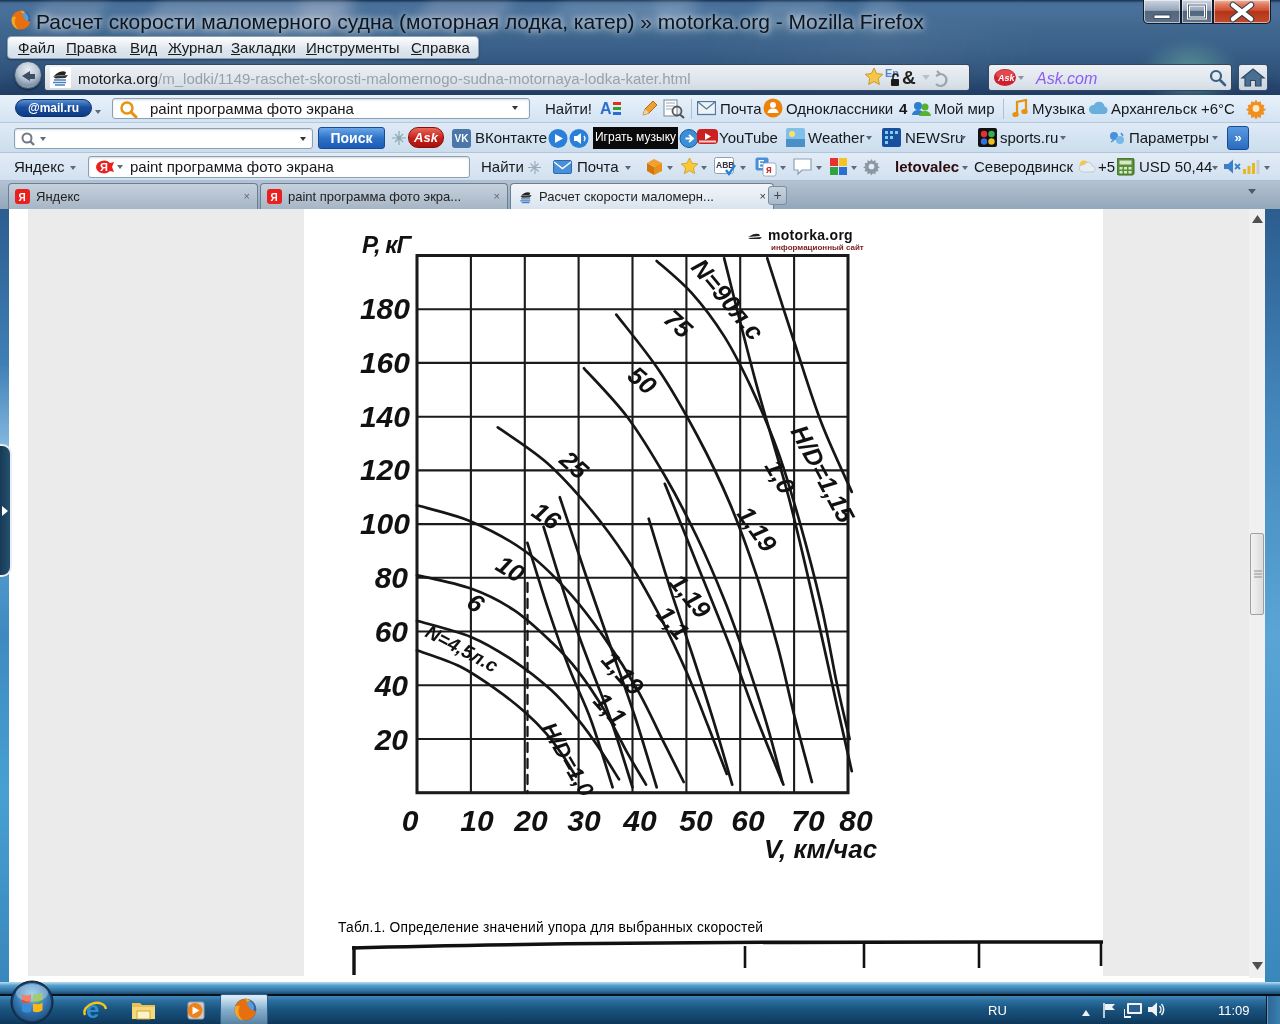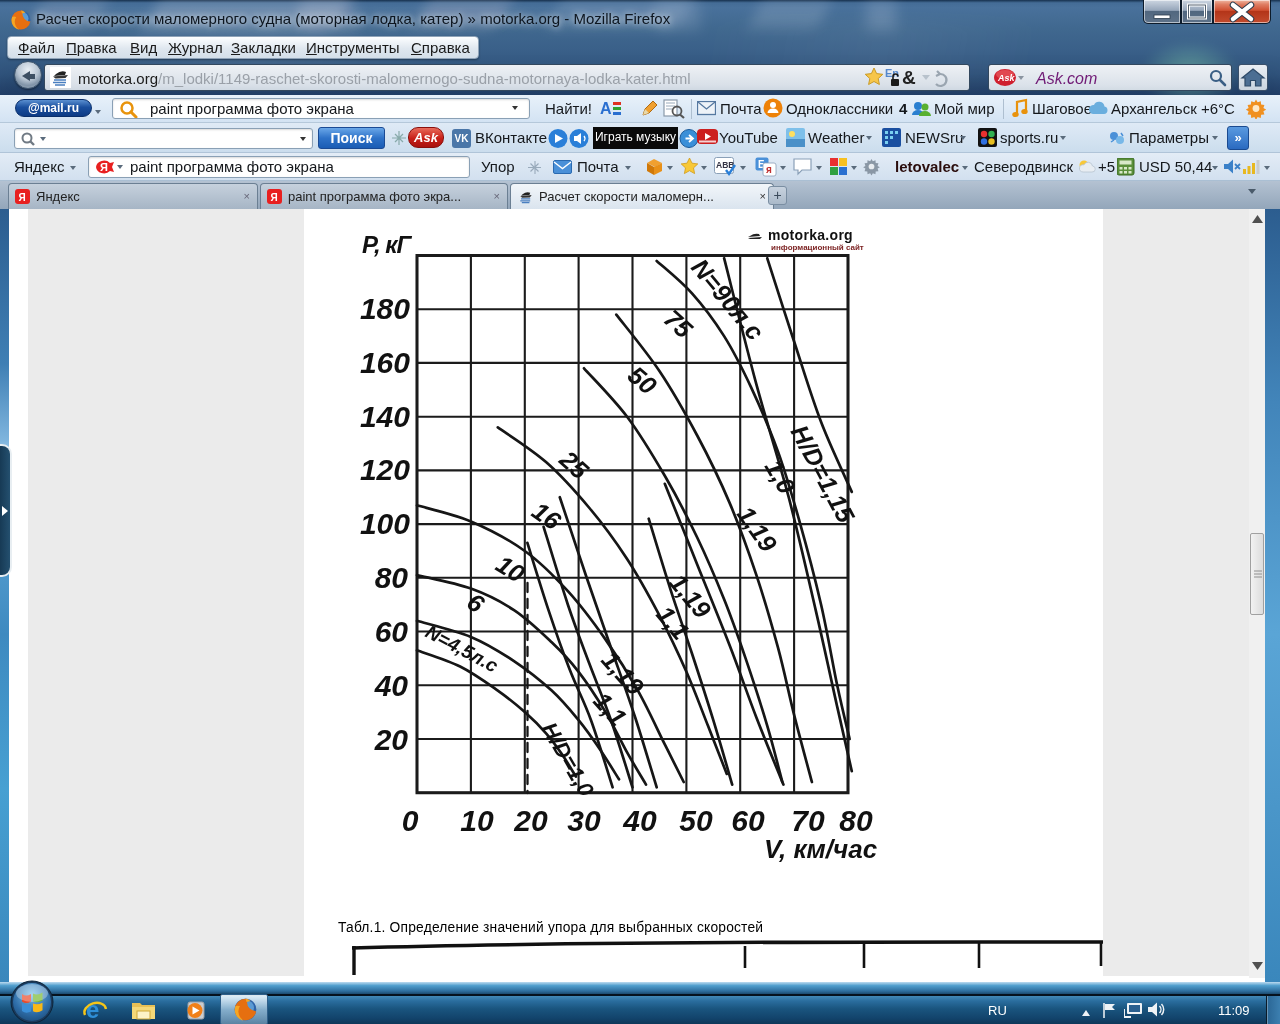--- a/index.html
+++ b/index.html
@@ -1,21 +1,21 @@
 <!DOCTYPE html>
 <html><head><meta charset="utf-8">
 <style>
 *{margin:0;padding:0;box-sizing:border-box}
 html,body{width:1280px;height:1024px;overflow:hidden}
 body{font-family:"Liberation Sans",sans-serif;position:relative;background:#fff}
 .abs{position:absolute}
 
 #glass{left:0;top:0;width:1280px;height:95px;background:linear-gradient(180deg,#16304d 0%,#446c96 3%,#49719b 8%,#40688f 30%,#3a6089 52%,#30547d 78%,#223f68 100%);overflow:hidden}
 #glass .streak{position:absolute;filter:blur(7px);opacity:.5}
-#titletext{left:36px;top:10px;font-size:15px;color:#0d1620;white-space:nowrap;text-shadow:0 0 6px rgba(255,255,255,.8),0 0 12px rgba(255,255,255,.55)}
+#titletext{left:36px;top:10px;font-size:21px;color:#0d1620;white-space:nowrap;text-shadow:0 0 6px rgba(255,255,255,.8),0 0 12px rgba(255,255,255,.55)}
 
 #wbtns{left:1143px;top:0;width:128px;height:25px}
 .wb{position:absolute;top:0;height:24px;border:1px solid #0d1b2a;border-top:none;background:linear-gradient(180deg,#cdd6e2 0%,#96a6ba 45%,#51677f 50%,#5e7289 100%);box-shadow:inset 0 0 0 1px rgba(255,255,255,.55)}
 .wb.min{left:0;width:38px;border-radius:0 0 0 5px}
 .wb.max{left:38px;width:32px}
 .wb.cls{left:70px;width:58px;border-radius:0 0 5px 0;background:linear-gradient(180deg,#f0b8a4 0%,#e08065 18%,#cf4f31 45%,#b43519 50%,#c24b2e 100%)}
 
 #menustrip{left:7px;top:36px;width:472px;height:23px;background:linear-gradient(180deg,#fdfeff,#dfe7ef 55%,#d4dfe9);border-radius:4px;border:1px solid #8fa3b8;box-shadow:0 1px 2px rgba(0,0,0,.35)}
 #menustrip span{position:absolute;top:2px;font-size:15px;color:#1a1a1a;white-space:nowrap}
 #menustrip u{text-decoration:underline}
@@ -124,21 +124,21 @@
 <path d="M60,9 l8,0 -4,5 z" fill="#b8c2cc"></path>
 <path d="M78,8 a6,6 0 1,1 -4,10 M78,8 l-3,-3 M78,8 l-4,2" stroke="#9aa5b0" stroke-width="2.2" fill="none"></path>
 </svg>
 <div id="searchbar" class="abs"></div>
 <svg class="abs" style="left:994px;top:69px" width="30" height="17" viewBox="0 0 30 17">
 <ellipse cx="11" cy="8.5" rx="11" ry="8.5" fill="#cf1f2e"></ellipse>
 <ellipse cx="11" cy="5.5" rx="9" ry="4.5" fill="#e85a60" opacity=".7"></ellipse>
 <text x="4" y="12" font-size="9" font-style="italic" font-weight="bold" fill="#fff">Ask</text>
 <path d="M24,7 l6,0 -3,4 z" fill="#8a94a0"></path>
 </svg>
-<div class="abs" style="left:1036px;top:70px;font-size:16px;font-style:italic;color:#701a75">Ask.com</div>
+<div class="abs" style="left:1036px;top:70px;font-size:16px;font-style:italic;color:#8b5cf6">Ask.com</div>
 <svg class="abs" style="left:1208px;top:69px" width="20" height="18" viewBox="0 0 20 18">
 <circle cx="8" cy="7" r="5" fill="none" stroke="#3a5f85" stroke-width="2.2"></circle>
     <path d="M12,11 l5,5" stroke="#3a5f85" stroke-width="2.6" stroke-linecap="round"></path>
 </svg>
 <div id="homebtn" class="abs"><svg width="28" height="25" viewBox="0 0 28 25">
       <path d="M14,4 L25,13 H22 V21 H16.5 V15.5 H11.5 V21 H6 V13 H3 Z" fill="#4b6e93" stroke="#2e4a68" stroke-width="1.2"></path>
     </svg></div>
 <div id="tb1" class="abs">
 <div class="abs" style="left:15px;top:4px;width:77px;height:18px;border-radius:9px;background:linear-gradient(180deg,#5a8fd0,#1a4f9e 45%,#0d3b85);border:1px solid #0a2f6b;color:#fff;font-size:12px;font-weight:bold;text-align:center;line-height:17px">@mail.ru</div>
 <div class="abs" style="left:95px;top:8px"><span class="dd" style="position:static;display:inline-block"></span></div>
@@ -185,21 +185,21 @@
       <circle cx="14" cy="8" r="3.5" fill="#58b030"></circle>
       <path d="M8,17 a6,5 0 0,1 12,0 z" fill="#58b030"></path>
     </svg>
 <div class="tbx" style="left:934px;top:5px">Мой мир</div>
 <div class="sep" style="left:1003px;top:4px"></div>
 <svg class="abs" style="left:1010px;top:3px" width="20" height="21">
       <path d="M7,16 V4 l9,-2 V13" stroke="#e8920c" stroke-width="2.2" fill="none"></path>
       <ellipse cx="5.5" cy="16.5" rx="3.2" ry="2.6" fill="#e8920c"></ellipse>
       <ellipse cx="14.5" cy="13.5" rx="3.2" ry="2.6" fill="#e8920c"></ellipse>
     </svg>
-<div class="tbx" style="left:1032px;top:5px">Шаговое</div>
+<div class="tbx" style="left:1032px;top:5px">Музыка</div>
 <svg class="abs" style="left:1088px;top:6px" width="21" height="15">
       <path d="M5,13 a4.5,4.5 0 1,1 1,-9 a5.5,5.5 0 0,1 10.5,1.5 a3.8,3.8 0 0,1 -.5,7.5 z" fill="#6aaede"></path>
     </svg>
 <div class="tbx" style="left:1111px;top:5px">Архангельск +6°C</div>
 <svg class="abs" style="left:1246px;top:3px" width="20" height="21" viewBox="0 0 20 20">
       <path d="M10,1 l1.6,2.8 3.2,-1 .3,3.3 3.3,.3 -1,3.2 2.8,1.6 -2.8,1.6 1,3.2 -3.3,.3 -.3,3.3 -3.2,-1 -1.6,2.8 -1.6,-2.8 -3.2,1 -.3,-3.3 -3.3,-.3 1,-3.2 -2.8,-1.6 2.8,-1.6 -1,-3.2 3.3,-.3 .3,-3.3 3.2,1 z" fill="#f09020"></path>
       <circle cx="10" cy="10" r="3.4" fill="#fde8c8"></circle>
     </svg>
 </div>
 <div id="tb2" class="abs">
@@ -276,21 +276,21 @@
 <div id="tb3" class="abs">
 <div class="tbx" style="left:14px;top:5px;font-size:15px">Яндекс</div>
 <div class="dd" style="left:70px;top:10px"></div>
 <div class="field" style="left:88px;top:3px;width:382px;height:22px"></div>
 <svg class="abs" style="left:94px;top:5px" width="22" height="18">
       <path d="M2,9 a8,7 0 0,1 14,-4 l4,-1 -2,5 2,5 -4,-1 a8,7 0 0,1 -14,-4" fill="#e82020"></path>
       <text x="6" y="13" font-size="11" font-weight="bold" fill="#fff">Я</text>
     </svg>
 <div class="dd" style="left:117px;top:9px"></div>
 <div class="tbx" style="left:130px;top:5px">paint программа фото экрана</div>
-<div class="tbx" style="left:481px;top:5px">Упор</div>
+<div class="tbx" style="left:481px;top:5px">Найти</div>
 <svg class="abs" style="left:528px;top:8px" width="14" height="14">
       <path d="M7,0 v13 M0,6.5 h13 M2.5,2.5 l8,8 M2.5,10.5 l8,-8" stroke="#9ab" stroke-width="1.1"></path>
     </svg>
 <svg class="abs" style="left:553px;top:7px" width="19" height="15">
       <rect x="0.5" y="0.5" width="18" height="13" rx="1.5" fill="#4a90d8" stroke="#2a6ab0" stroke-width="1"></rect>
       <path d="M1,2 l8.5,6.5 8.5,-6.5" fill="none" stroke="#fff" stroke-width="1.4"></path>
     </svg>
 <div class="tbx" style="left:577px;top:5px">Почта</div>
 <div class="dd" style="left:625px;top:10px"></div>
 <svg class="abs" style="left:645px;top:4px" width="19" height="19">

